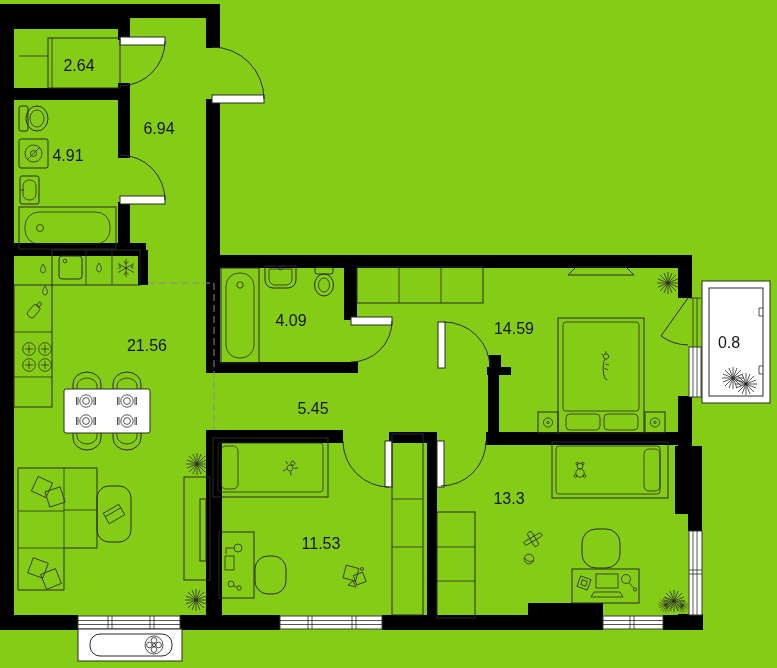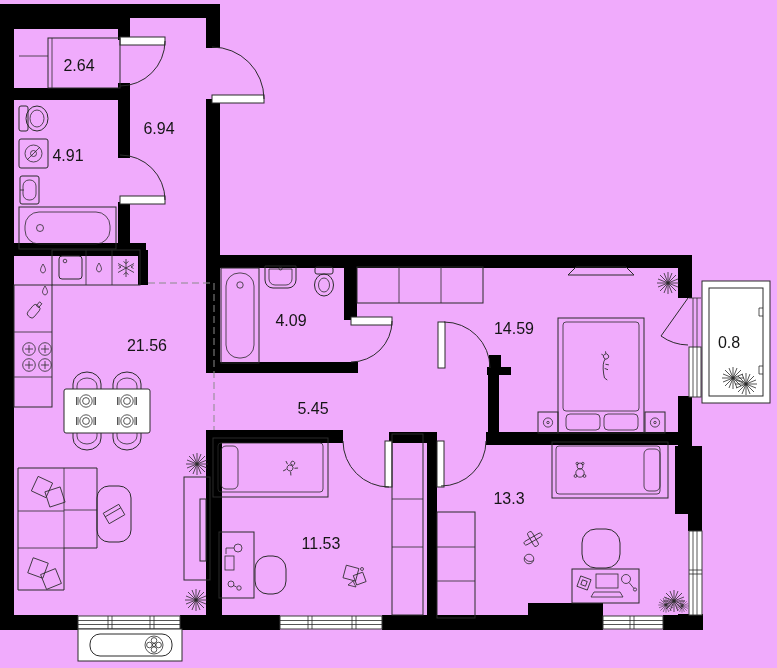--- a/index.html
+++ b/index.html
@@ -1,16 +1,16 @@
 <!DOCTYPE html>
 <html><head>
 <meta charset="utf-8">
 <style>
   html,body{margin:0;padding:0;background:#ffffff;}
-  .page{width:777px;height:668px;position:relative;background:#f0abfc;overflow:hidden;}
+  .page{width:777px;height:668px;position:relative;background:#84cc16;overflow:hidden;}
   svg{display:block;}
   .w{fill:#000;stroke:none;}
   .f{fill:none;stroke:#2b2b2b;stroke-width:1;}
   .ff{fill:#fff;stroke:#2b2b2b;stroke-width:1;}
   .thin{fill:none;stroke:#2b2b2b;stroke-width:.8;}
   .door{fill:none;stroke:#2b2b2b;stroke-width:1;}
   .leaf{fill:#fff;stroke:#2b2b2b;stroke-width:1;}
   .dash{fill:none;stroke:#8a8a8a;stroke-width:1;stroke-dasharray:7 4;}
   .win{fill:#fff;stroke:#3a3a3a;stroke-width:1;}
   text.area{font-family:"Liberation Sans",sans-serif;font-size:16px;fill:#151515;text-anchor:middle;}

